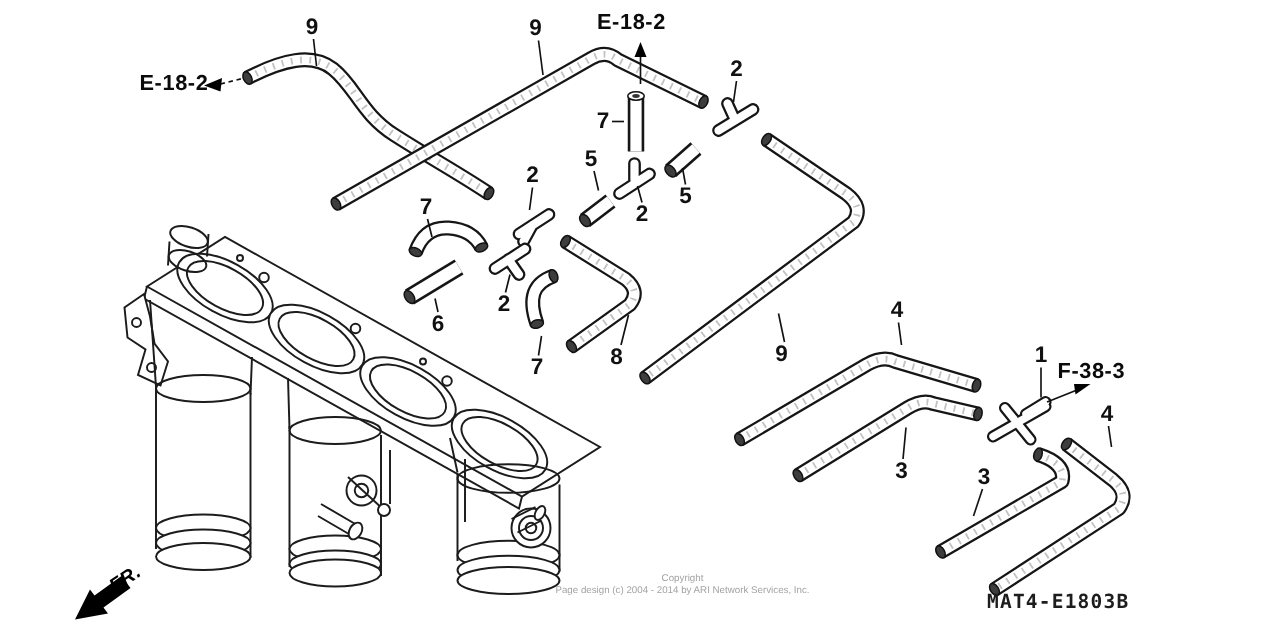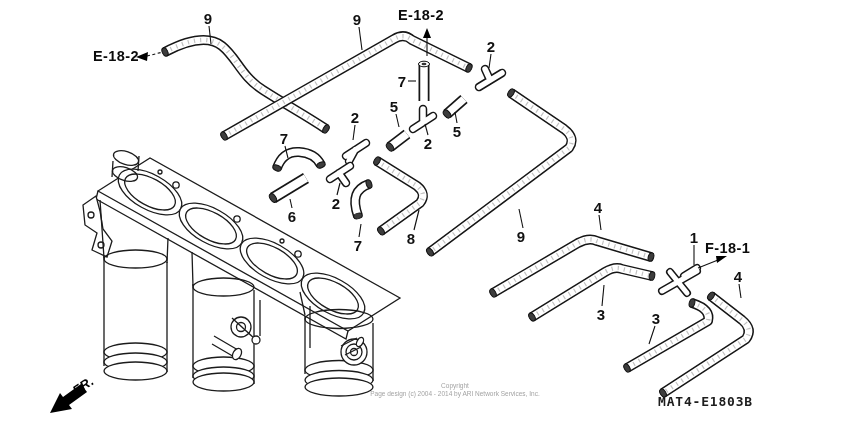--- a/index.html
+++ b/index.html
@@ -242,21 +242,21 @@
       <path class="lead" d="M427,36 L427,56"></path>
       <polygon class="arrow" points="427,28 423,38 431,38"></polygon>
       <path class="lead" d="M698,268 L718,260"></path>
       <polygon class="arrow" points="727,256 717,263 716,256"></polygon>
       <polygon class="arrow" points="50,413 72,409 69,405 87,392 81,384 63,397 60,393"></polygon>
     </g>
   </svg>
 
   <div class="ref" style="left:93px;top:49px">E-18-2</div>
   <div class="ref" style="left:398px;top:8px">E-18-2</div>
-  <div class="ref" style="left:705px;top:241px">F-18-1</div>
+  <div class="ref" style="left:705px;top:241px">F-38-3</div>
 
   <div id="fr-label">FR.</div>
 
   <div id="callout-layer">
       <div class="callout" style="left: 208px; top: 18px;">9</div>
       <div class="callout" style="left: 357px; top: 19px;">9</div>
       <div class="callout" style="left: 521px; top: 236px;">9</div>
       <div class="callout" style="left: 491px; top: 46px;">2</div>
       <div class="callout" style="left: 355px; top: 117px;">2</div>
       <div class="callout" style="left: 428px; top: 143px;">2</div>

